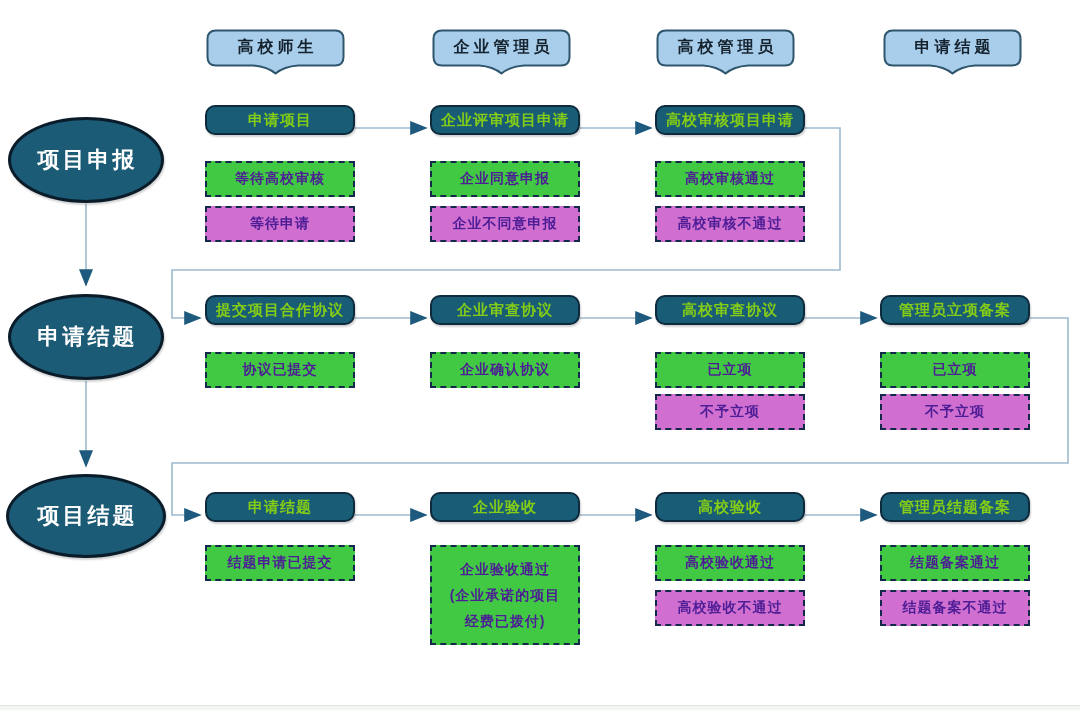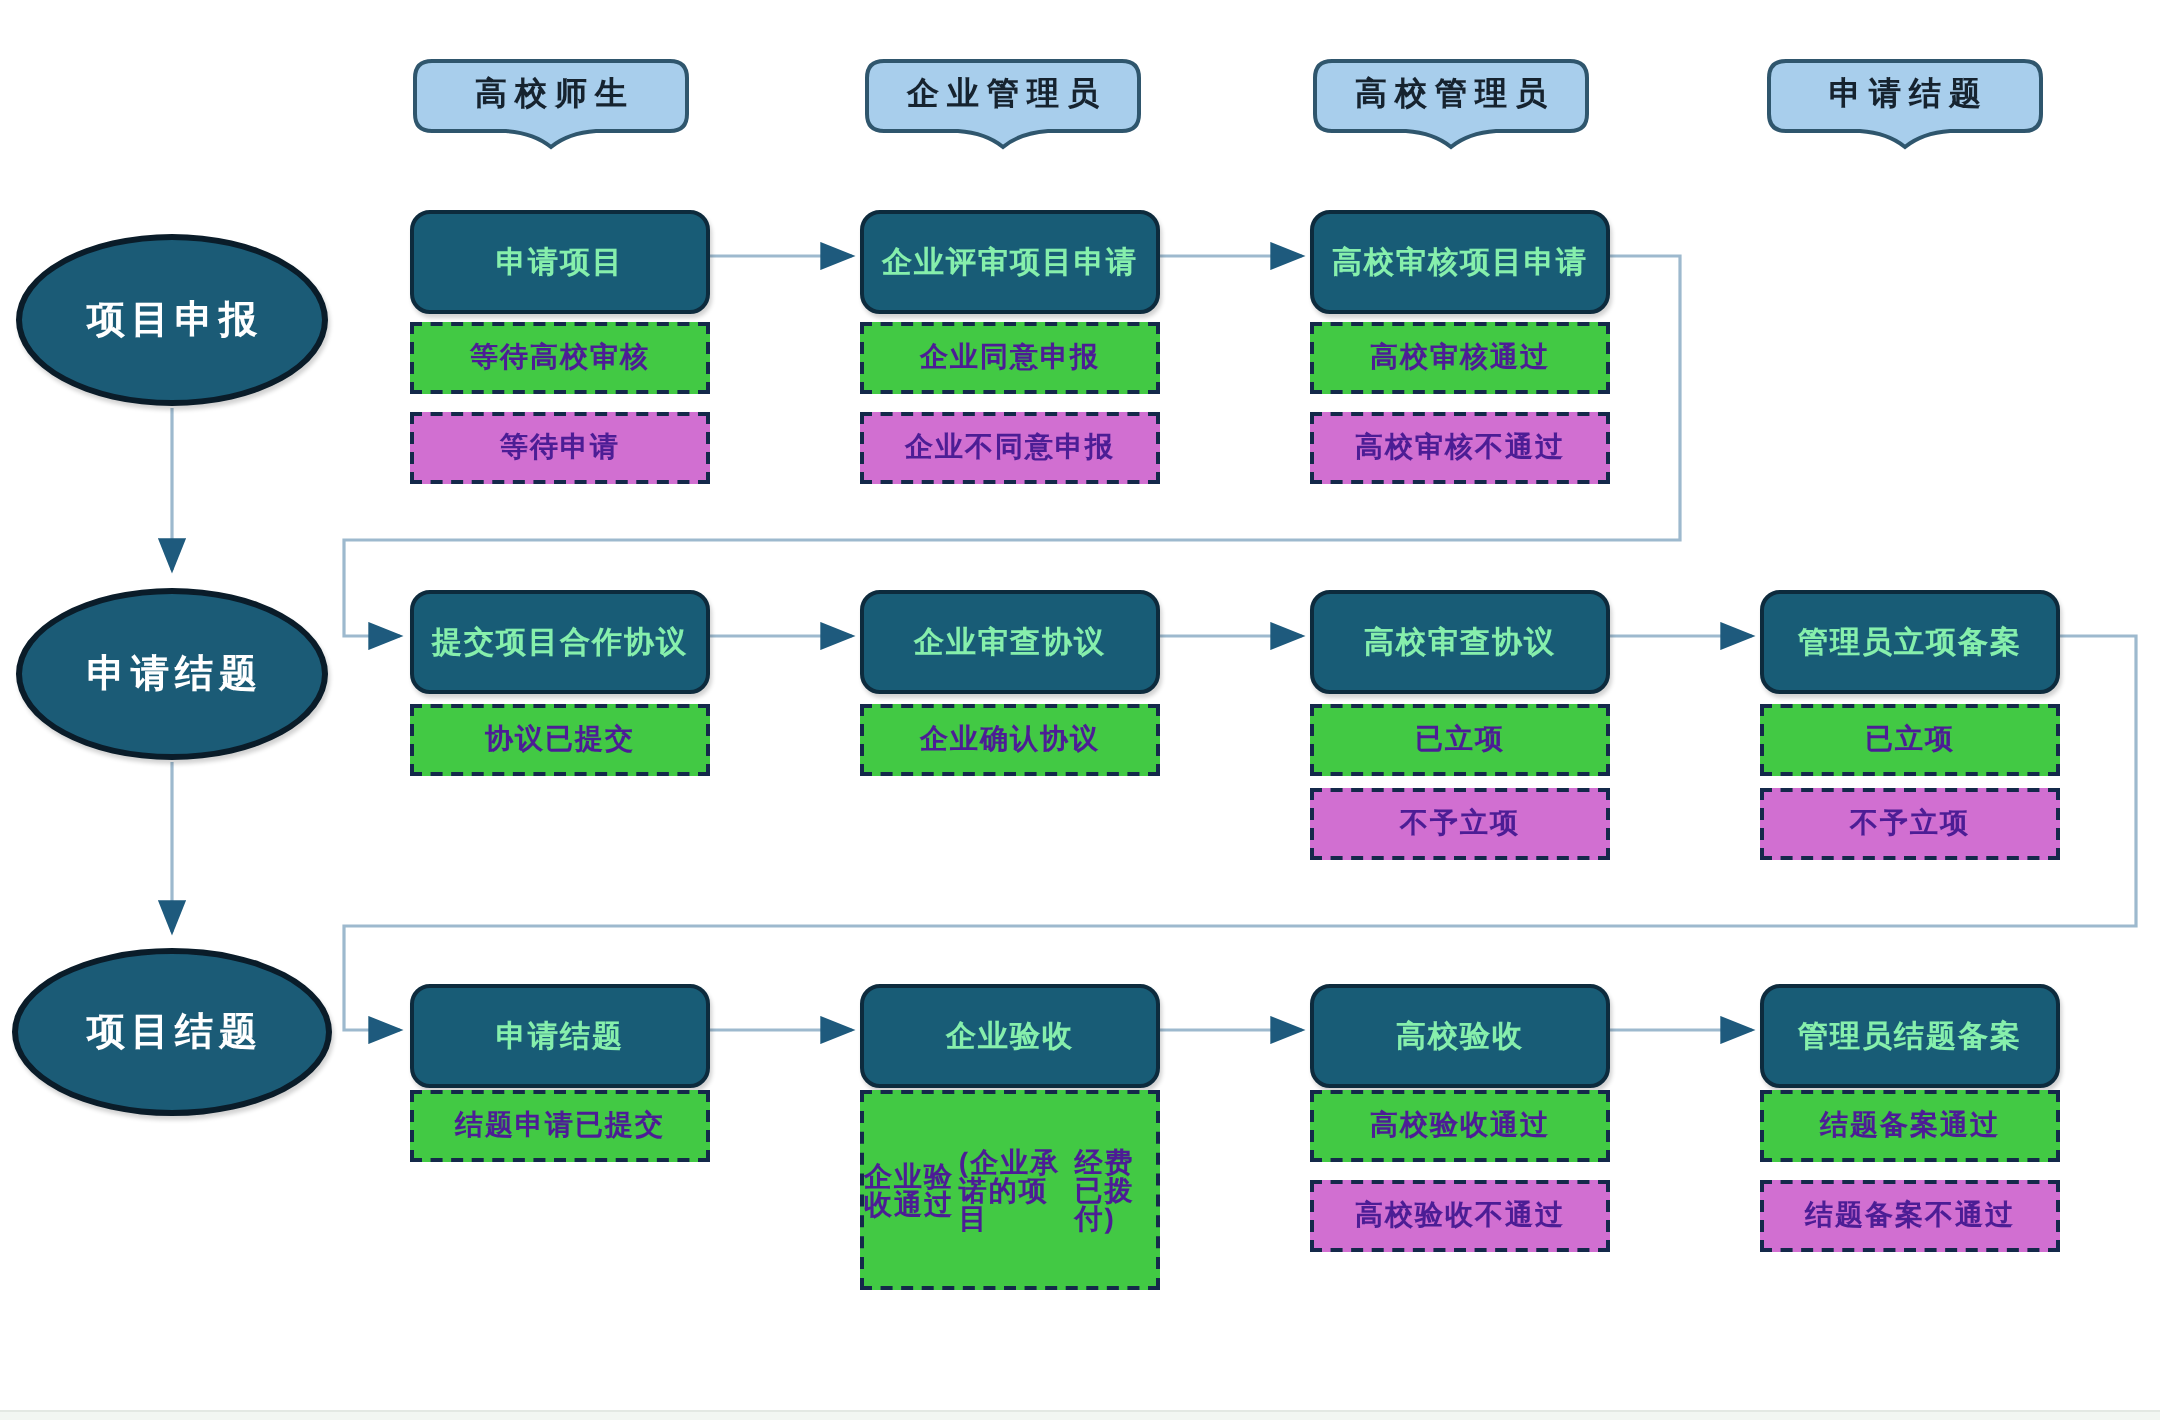--- a/index.html
+++ b/index.html
@@ -17,43 +17,43 @@
     position:absolute;left:0;right:0;top:0;height:37px;
     display:flex;align-items:center;justify-content:center;
     font-size:16px;letter-spacing:4px;text-indent:4px;color:#16232f;font-weight:bold;text-align:right;
   }
 
   
   .phase{
     position:absolute;box-sizing:border-box;border-radius:50%;
     background:#1b5b76;border:3px solid #0a1c29;
     display:flex;align-items:center;justify-content:center;
-    color:#ffffff;font-size:19px;letter-spacing:3px;text-indent:3px;font-weight:bold;
+    color:#ffffff;font-size:22px;letter-spacing:3px;text-indent:3px;font-weight:bold;
     box-shadow:1px 2px 2px rgba(0,0,0,0.18);
   }
 
   
   .step{
-    position:absolute;width:150px;height:52px;box-sizing:border-box;
+    position:absolute;width:150px;height:30px;box-sizing:border-box;
     background:#185c76;border:2px solid #0d2b3d;border-radius:10px;
     display:flex;align-items:center;justify-content:center;
-    color:#86efac;font-size:15px;letter-spacing:1px;font-weight:bold;
+    color:#84cc16;font-size:15px;letter-spacing:1px;font-weight:bold;
     box-shadow:1px 2px 2px rgba(0,0,0,0.18);
   }
 
   
   .status{
     position:absolute;width:150px;height:36px;box-sizing:border-box;
     border:2px dashed #14294a;
     display:flex;align-items:center;justify-content:center;
     color:#4c1d95;font-size:14px;letter-spacing:1px;font-weight:bold;
   }
   .status.success{background:#42c944;}
   .status.reject{background:#d16fd1;}
-  .status.tall{gap:2px;}
+  .status.tall{flex-direction:column;gap:12px;}
   .status.tall span{display:block;line-height:1;}
 
   .bottom-strip{
     position:absolute;left:0;top:705px;width:1080px;height:5px;
     background:#f2f6f2;border-top:1px solid #e3e8e3;box-sizing:border-box;
   }
 </style>
 </head>
 <body>
 

